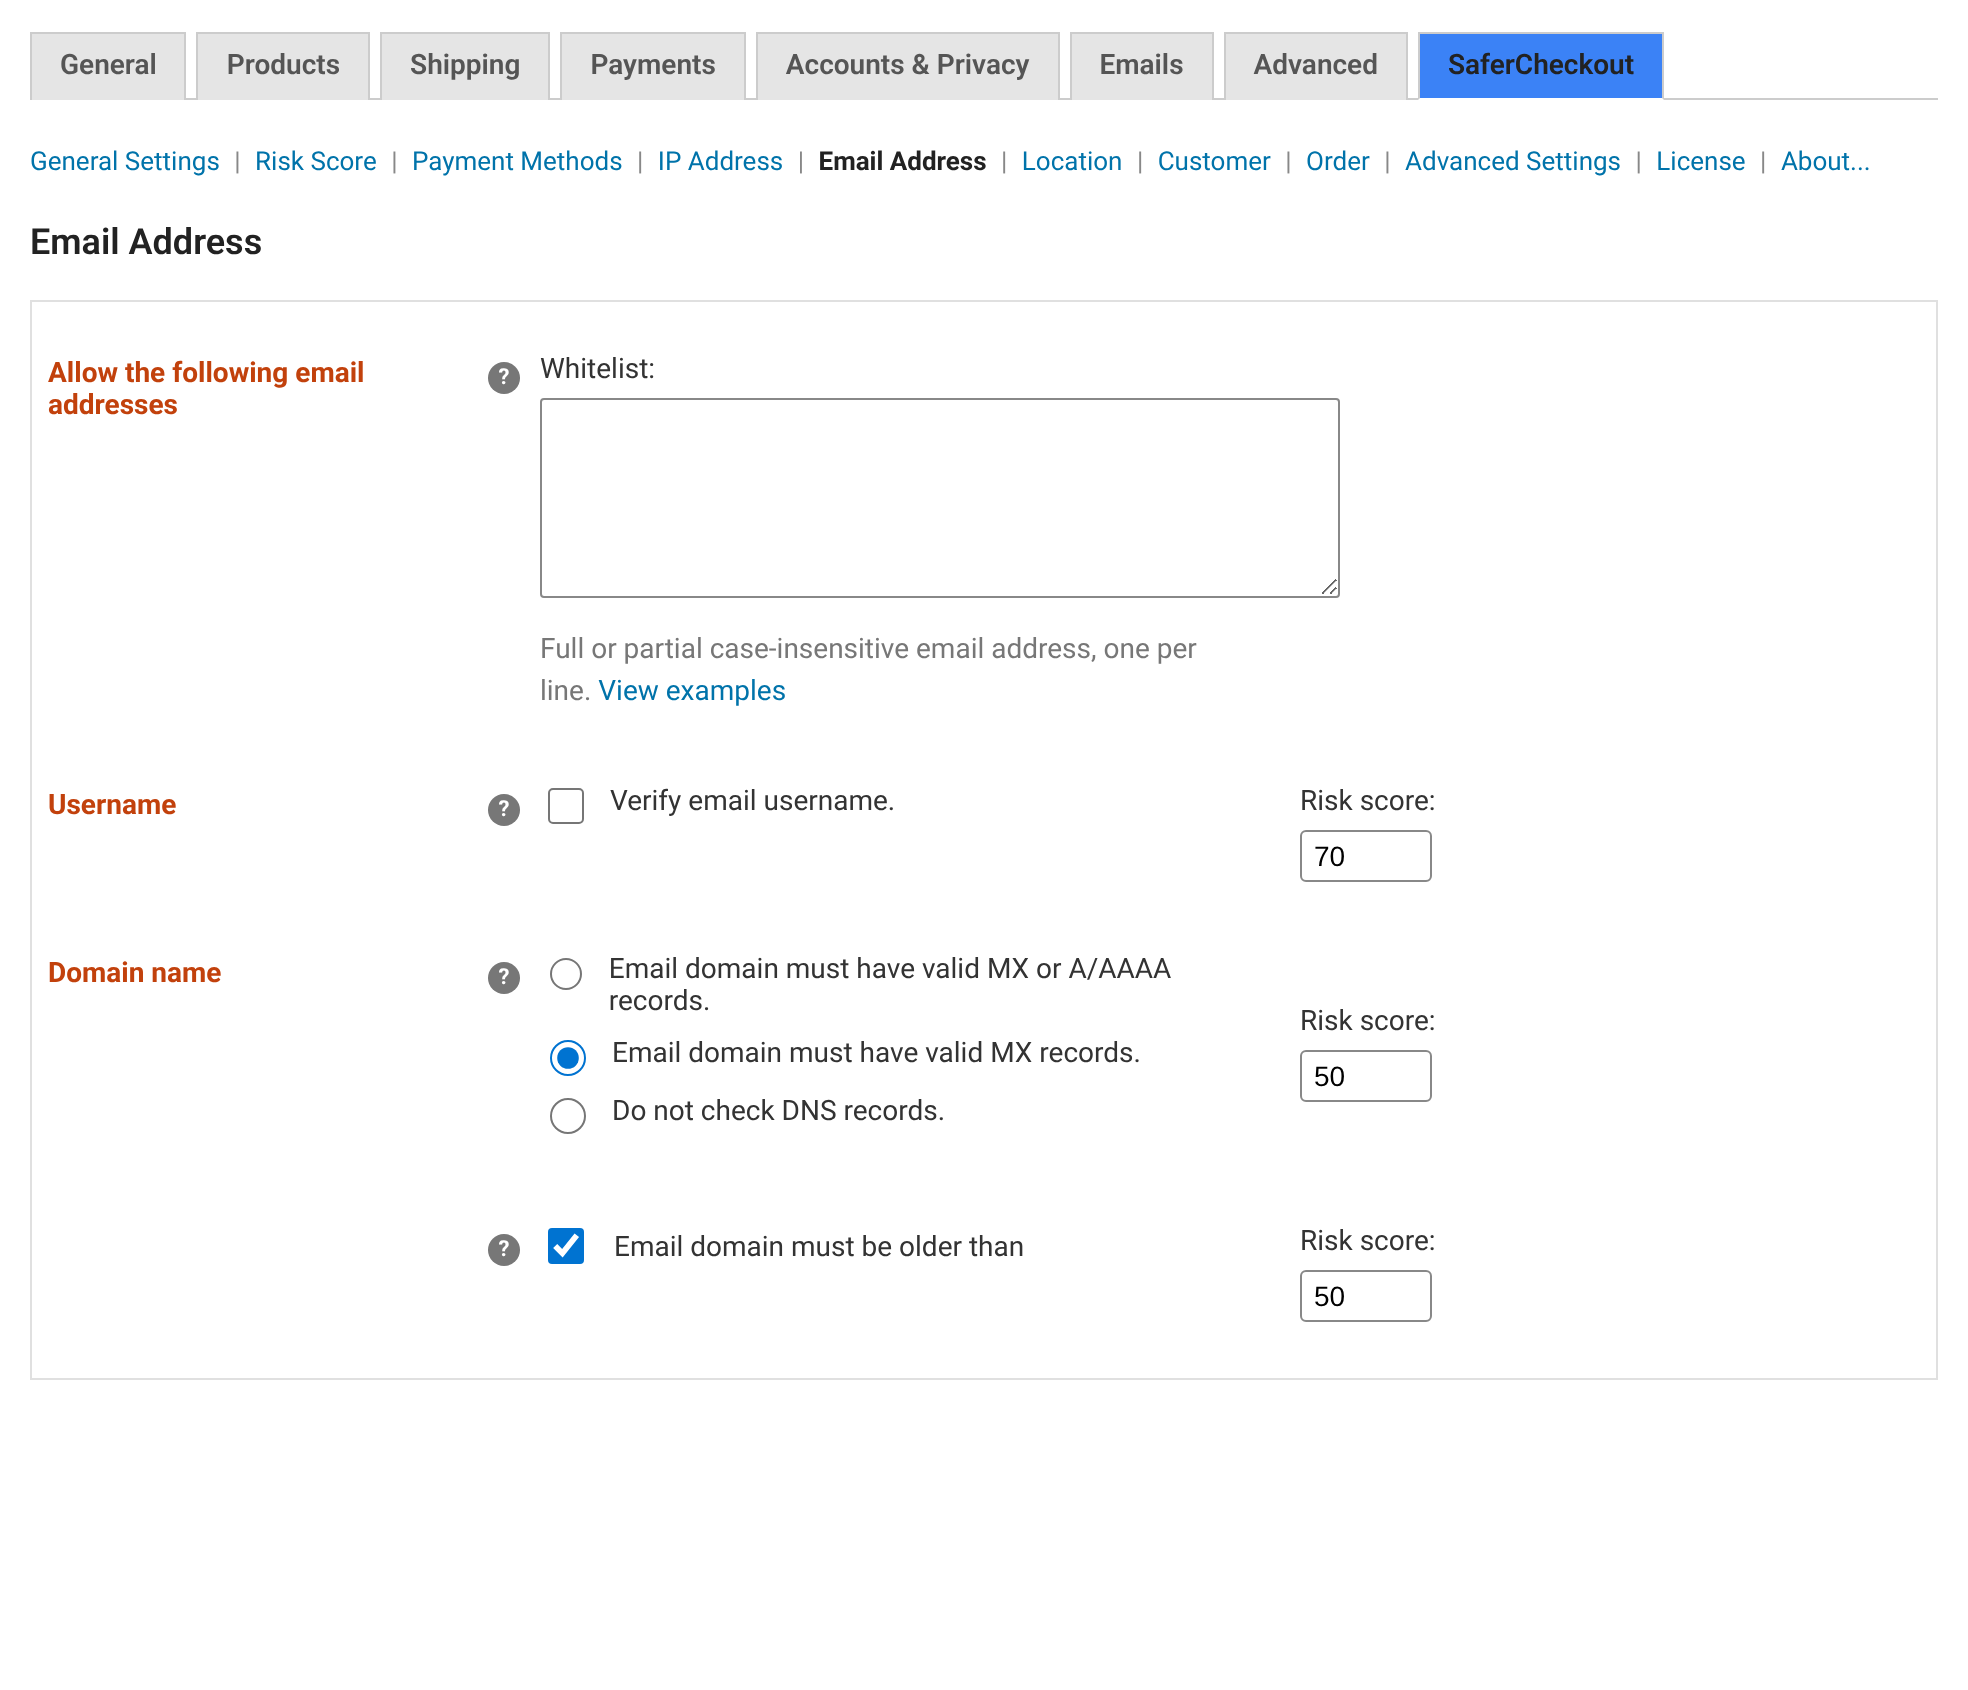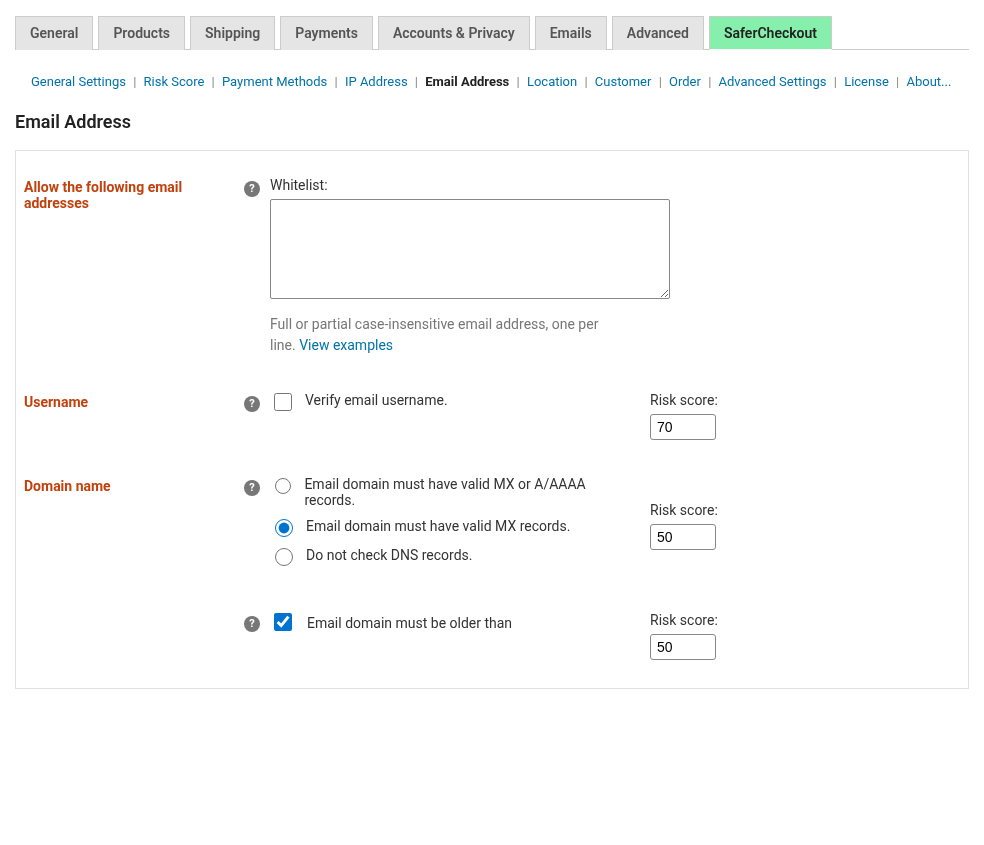--- a/index.html
+++ b/index.html
@@ -24,26 +24,26 @@
     border-bottom: none;
     color: #555;
     font-weight: 600;
     cursor: pointer;
     margin-right: 4px;
     position: relative;
     top: 1px;
     font-size: 14px;
   }
   .tab.active {
-    background: #86efac;
+    background: #3b82f6;
     color: #222;
     border-bottom: 1px solid #fff;
   }
   .subnav {
-    margin: 0 0 18px 16px;
+    margin: 0 0 18px 0;
     line-height: 1.6;
   }
   .subnav a {
     color: #0073aa;
     text-decoration: none;
     font-size: 13px;
   }
   .subnav .sep { color: #888; margin: 0 4px; }
   .subnav .active-sub {
     color: #222;

